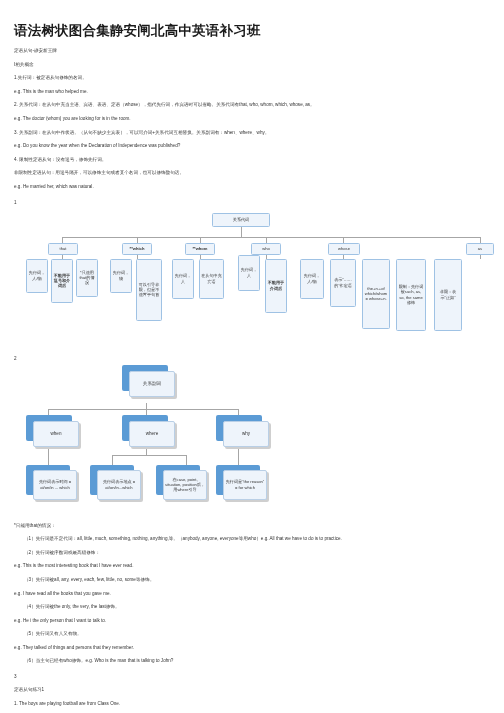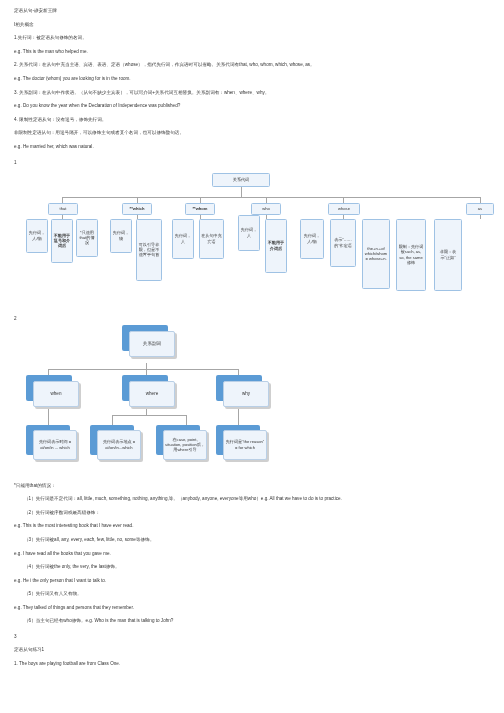--- a/index.html
+++ b/index.html
@@ -41,20 +41,21 @@
   .leaf .grey{position:absolute;left:9px;top:7px;width:44px;height:30px;background:#cfcfcf;border-radius:2px;}
   .leaf .face{position:absolute;left:7px;top:5px;width:44px;height:30px;background:#eef4fb;
         border:0.6px solid #b9cfe6;border-radius:2px;display:flex;align-items:center;justify-content:center;
         text-align:center;font-size:4.1px;line-height:1.25;color:#333;box-sizing:border-box;padding:1px;}
 </style>
 </head>
 <body>
 
 <div class="page">
 
+  <div class="title">语法树状图合集静安闸北高中英语补习班</div>
 
   <div class="body-text">
     <div class="line">定语从句-静安新王牌</div>
     <div class="line">I相关概念</div>
     <div class="line">1.先行词：被定语从句修饰的名词。</div>
     <div class="line">e.g. This is the man who helped me.</div>
     <div class="line">2. 关系代词：在从句中充当主语、宾语、表语、定语（whose），指代先行词，作宾语时可以省略。关系代词有that, who, whom, which, whose, as。</div>
     <div class="line">e.g. The doctor (whom) you are looking for is in the room.</div>
     <div class="line">3. 关系副词：在从句中作状语。（从句不缺少主宾表），可以写介词+关系代词互相替换。关系副词有：when、where、why。</div>
     <div class="line">e.g. Do you know the year when the Declaration of Independence was published?</div>

